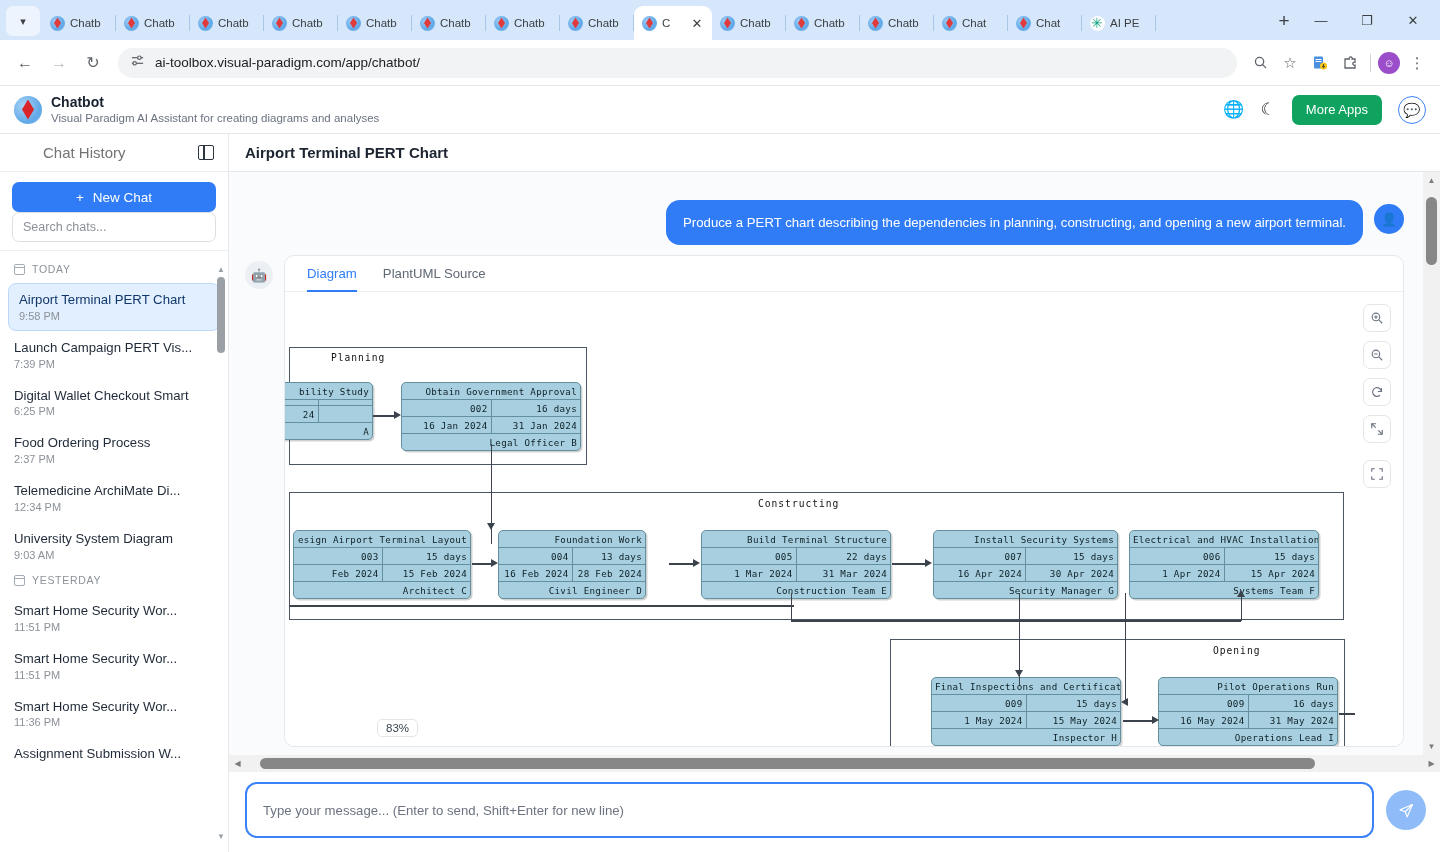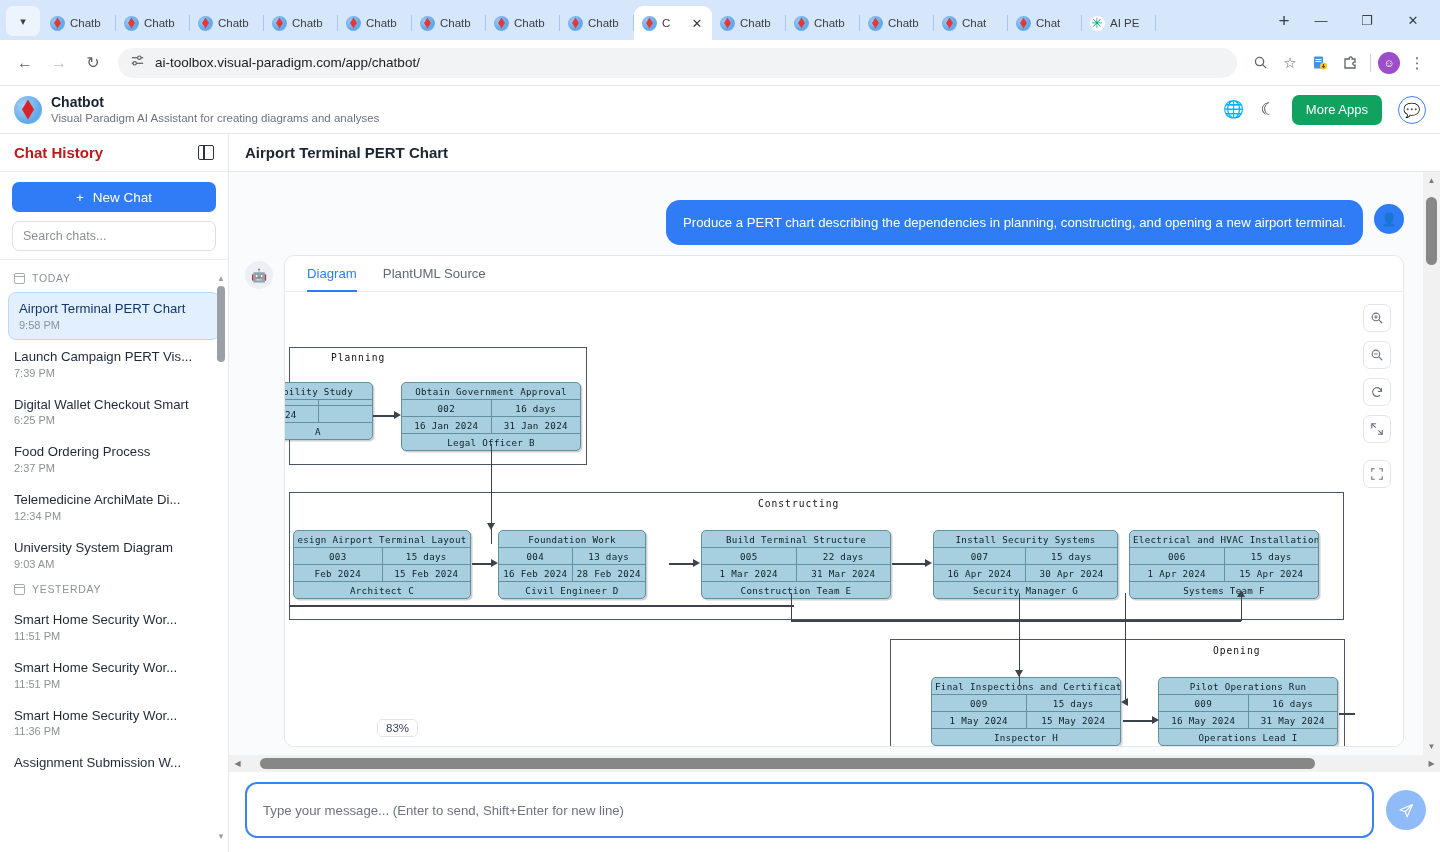--- a/index.html
+++ b/index.html
@@ -130,38 +130,38 @@
 
   
   .sidebar {
     width: 229px; flex: none; background: #fff;
     border-right: 1px solid #e6e8eb; display: flex; flex-direction: column;
   }
   .sb-head {
     height: 38px; display: flex; align-items: center; padding: 0 14px;
     border-bottom: 1px solid #eceef0;
   }
-  .sb-head-title { font-size: 15px; font-weight: bold; color: #b91c1c; }
+  .sb-head-title { font-size: 15px; font-weight: normal; color: #737373; margin-left: 29px; }
   .panel-toggle {
     margin-left: auto; width: 16px; height: 15px; border: 1.6px solid #2c3440;
     border-radius: 2px; position: relative; cursor: pointer;
   }
   .panel-toggle::after {
     content: ""; position: absolute; left: 4px; top: 0; bottom: 0;
     width: 1.6px; background: #2c3440;
   }
   .sb-actions { padding: 10px 12px 8px 12px; border-bottom: 1px solid #eceef0; }
   .new-chat-btn {
     width: 100%; height: 30px; background: #2f7cf6; color: #fff; border: none;
     border-radius: 7px; font-size: 13.5px; cursor: pointer;
     display: flex; align-items: center; justify-content: center; gap: 9px;
     font-family: "Liberation Sans", sans-serif;
   }
   .search-chats {
-    width: 100%; height: 30px; margin-top: 9px; border: 1px solid #dcdfe3;
+    width: 100%; height: 30px; border: 1px solid #dcdfe3;
     border-radius: 7px; padding: 0 10px; font-size: 12.5px; color: #555;
     font-family: "Liberation Sans", sans-serif; outline: none; background: #fff;
   }
   .search-chats::placeholder { color: #8b9199; }
   .chat-list { flex: 1; overflow: hidden; position: relative; padding: 8px 0 0 0; }
   .group-label {
     display: flex; align-items: flex-end; gap: 7px; padding: 4px 14px 8px 14px;
     font-size: 10.5px; letter-spacing: 0.7px; color: #8b9199;
   }
   .cal-icon {
@@ -244,21 +244,21 @@
   }
   .pert-node {
     position: absolute; background: #a8cfdf; border: 1px solid #63909f;
     border-radius: 5px; box-shadow: 1.5px 1.5px 0 rgba(0,0,0,0.18);
     font-family: "DejaVu Sans Mono", monospace; font-size: 9.2px; color: #0d2026;
     overflow: hidden;
   }
   .pn-row { display: flex; border-bottom: 1px solid #63909f; }
   .pn-row:last-child { border-bottom: none; }
   .pn-cell {
-    flex: 1; text-align: center; padding: 2.5px 3px; letter-spacing: 0.3px;
+    flex: 1; text-align: right; padding: 2.5px 3px; letter-spacing: 0.3px;
     white-space: nowrap; overflow: hidden;
   }
   .pn-cell + .pn-cell { border-left: 1px solid #63909f; }
   .group-box { position: absolute; border: 1px solid #4b5563; }
   .group-title {
     position: absolute; font-family: "DejaVu Sans Mono", monospace;
     font-size: 9.6px; color: #111; letter-spacing: 1px;
   }
   .edge { position: absolute; background: #3c434c; }
   .arrow-head { position: absolute; width: 0; height: 0; }

